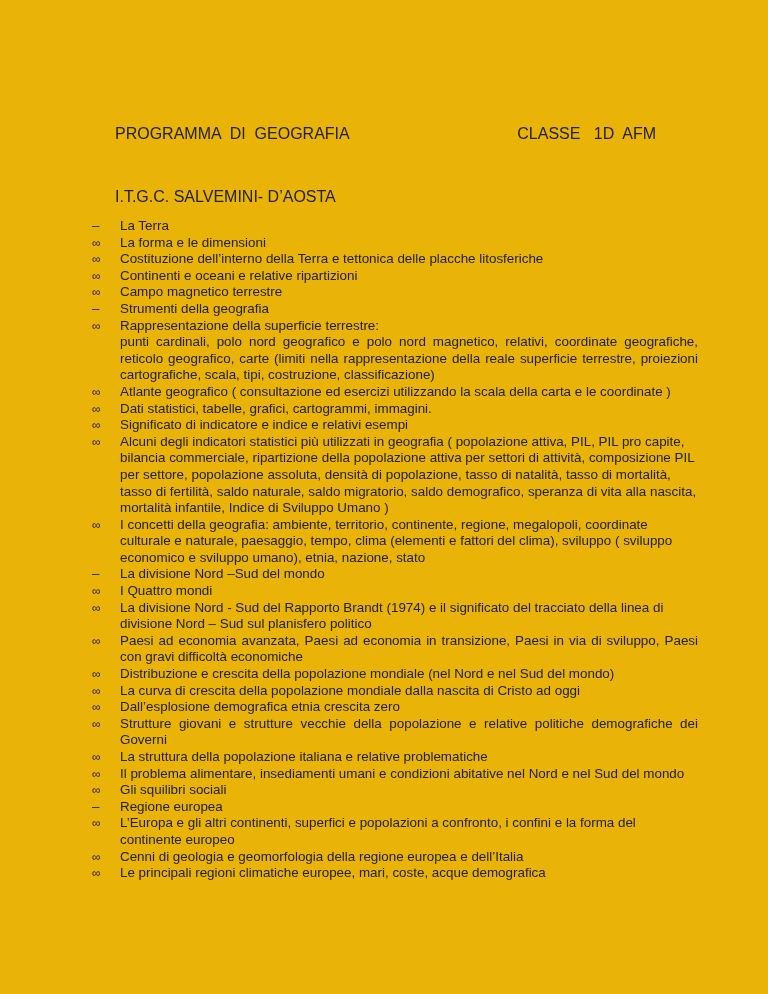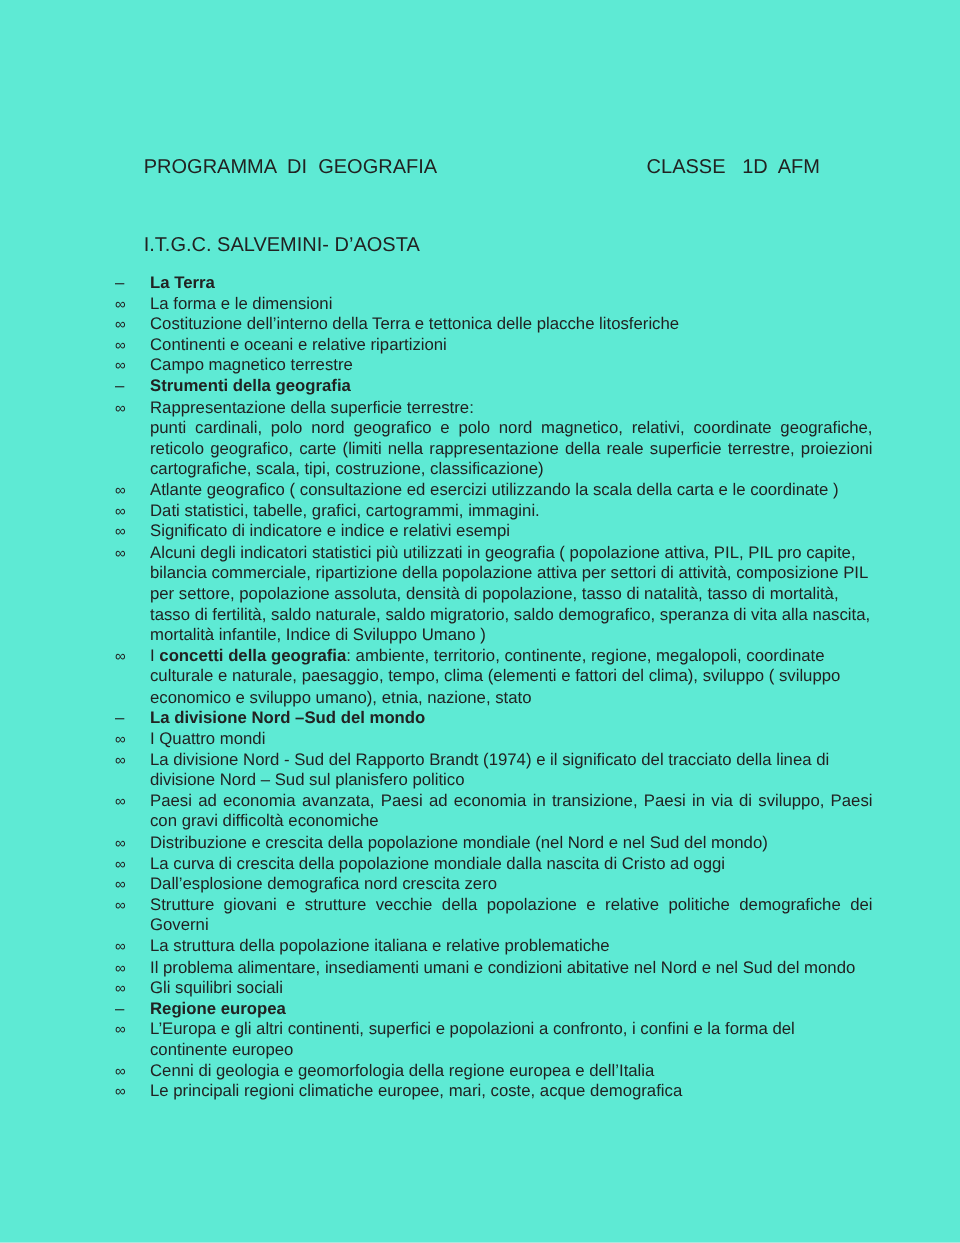--- a/index.html
+++ b/index.html
@@ -1,21 +1,21 @@
 <!DOCTYPE html>
 <html><head>
 <meta charset="utf-8">
 <style>
   html, body { margin: 0; padding: 0; background: #e8e8e8; }
   .page {
     position: relative;
     width: 768px;
     height: 994px;
     margin: 0 auto;
-    background: #5eead4;
+    background: #eab308;
     font-family: "Liberation Sans", sans-serif;
     color: #222222;
     overflow: hidden;
   }
   .doc-header {
     position: absolute;
     left: 115px;
     top: 81px;
     width: 541px;
     font-size: 16px;
@@ -39,21 +39,21 @@
   }
   .item { display: flex; }
   .bullet {
     flex: none;
     width: 28px;
     font-weight: normal;
   }
   .bullet.inf { font-size: 12px; }
   .text { flex: 1; min-width: 0; }
   .item.justify .text { text-align: justify; }
-  .bold { font-weight: bold; }
+  .bold { font-weight: normal; }
 </style>
 </head>
 <body>
 
 <div class="page">
 
   <div class="doc-header">
     <div class="row">
       <span>PROGRAMMA  DI  GEOGRAFIA</span>
       <span>CLASSE   1D  AFM</span>
@@ -135,21 +135,21 @@
       <li class="item">
         <span class="bullet inf">∞</span>
         <span class="text"><span>Distribuzione e crescita della popolazione mondiale (nel Nord e nel Sud del mondo)</span></span>
       </li>
       <li class="item">
         <span class="bullet inf">∞</span>
         <span class="text"><span>La curva di crescita della popolazione mondiale dalla nascita di Cristo ad oggi</span></span>
       </li>
       <li class="item">
         <span class="bullet inf">∞</span>
-        <span class="text"><span>Dall’esplosione demografica nord crescita zero</span></span>
+        <span class="text"><span>Dall’esplosione demografica etnia crescita zero</span></span>
       </li>
       <li class="item justify">
         <span class="bullet inf">∞</span>
         <span class="text"><span>Strutture giovani e strutture vecchie della popolazione e relative politiche demografiche dei Governi</span></span>
       </li>
       <li class="item">
         <span class="bullet inf">∞</span>
         <span class="text"><span>La struttura della popolazione italiana e relative problematiche</span></span>
       </li>
       <li class="item justify">

